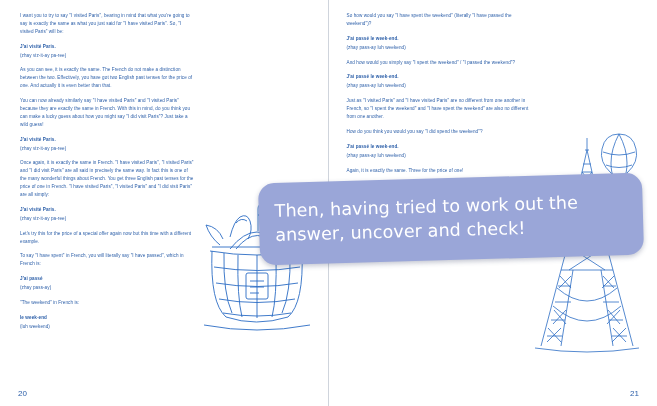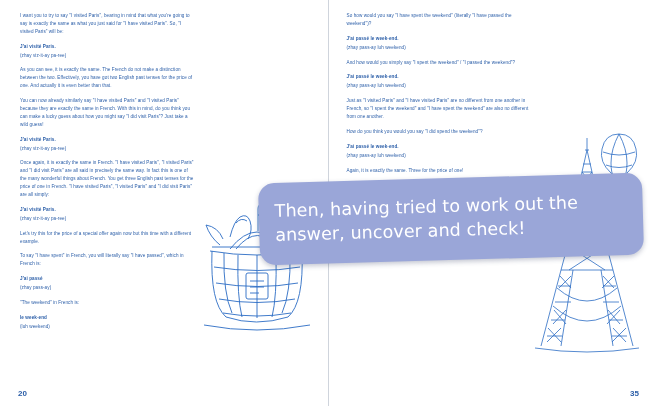--- a/index.html
+++ b/index.html
@@ -57,21 +57,21 @@
   .pron {
     color: #2b5ea8;
   }
   .blk {
     margin: 0 0 7px 0;
   }
   .folio {
     position: absolute;
     bottom: 8px;
     font-size: 8px;
-    font-weight: bold;
+    font-weight: normal;
     color: #2b5ea8;
     text-align: right;
   }
   .folio-left { left: 18px; }
   .folio-right { right: 18px; }
 
   
   .illus-basket {
     position: absolute;
     left: 196px;
@@ -289,20 +289,20 @@
           <path d="M76 156 l11 12 M87 156 l-12 12"></path>
           <path d="M27 190 l12 14 M39 190 l-13 14"></path>
           <path d="M81 190 l12 14 M93 190 l-13 14"></path>
           <path d="M21 208 l13 14 M34 208 l-14 14"></path>
           <path d="M86 208 l13 14 M99 208 l-14 14"></path>
 
           <path d="M8 228 q52 8 104 0"></path>
         </g>
       </svg>
 
-      <div class="folio folio-right">35</div>
+      <div class="folio folio-right">21</div>
     </div>
   </div>
 
   <div class="callout">
     <div class="callout-text">Then, having tried to work out the answer, uncover and check!</div>
   </div>
 </div>
 
 </body></html>

